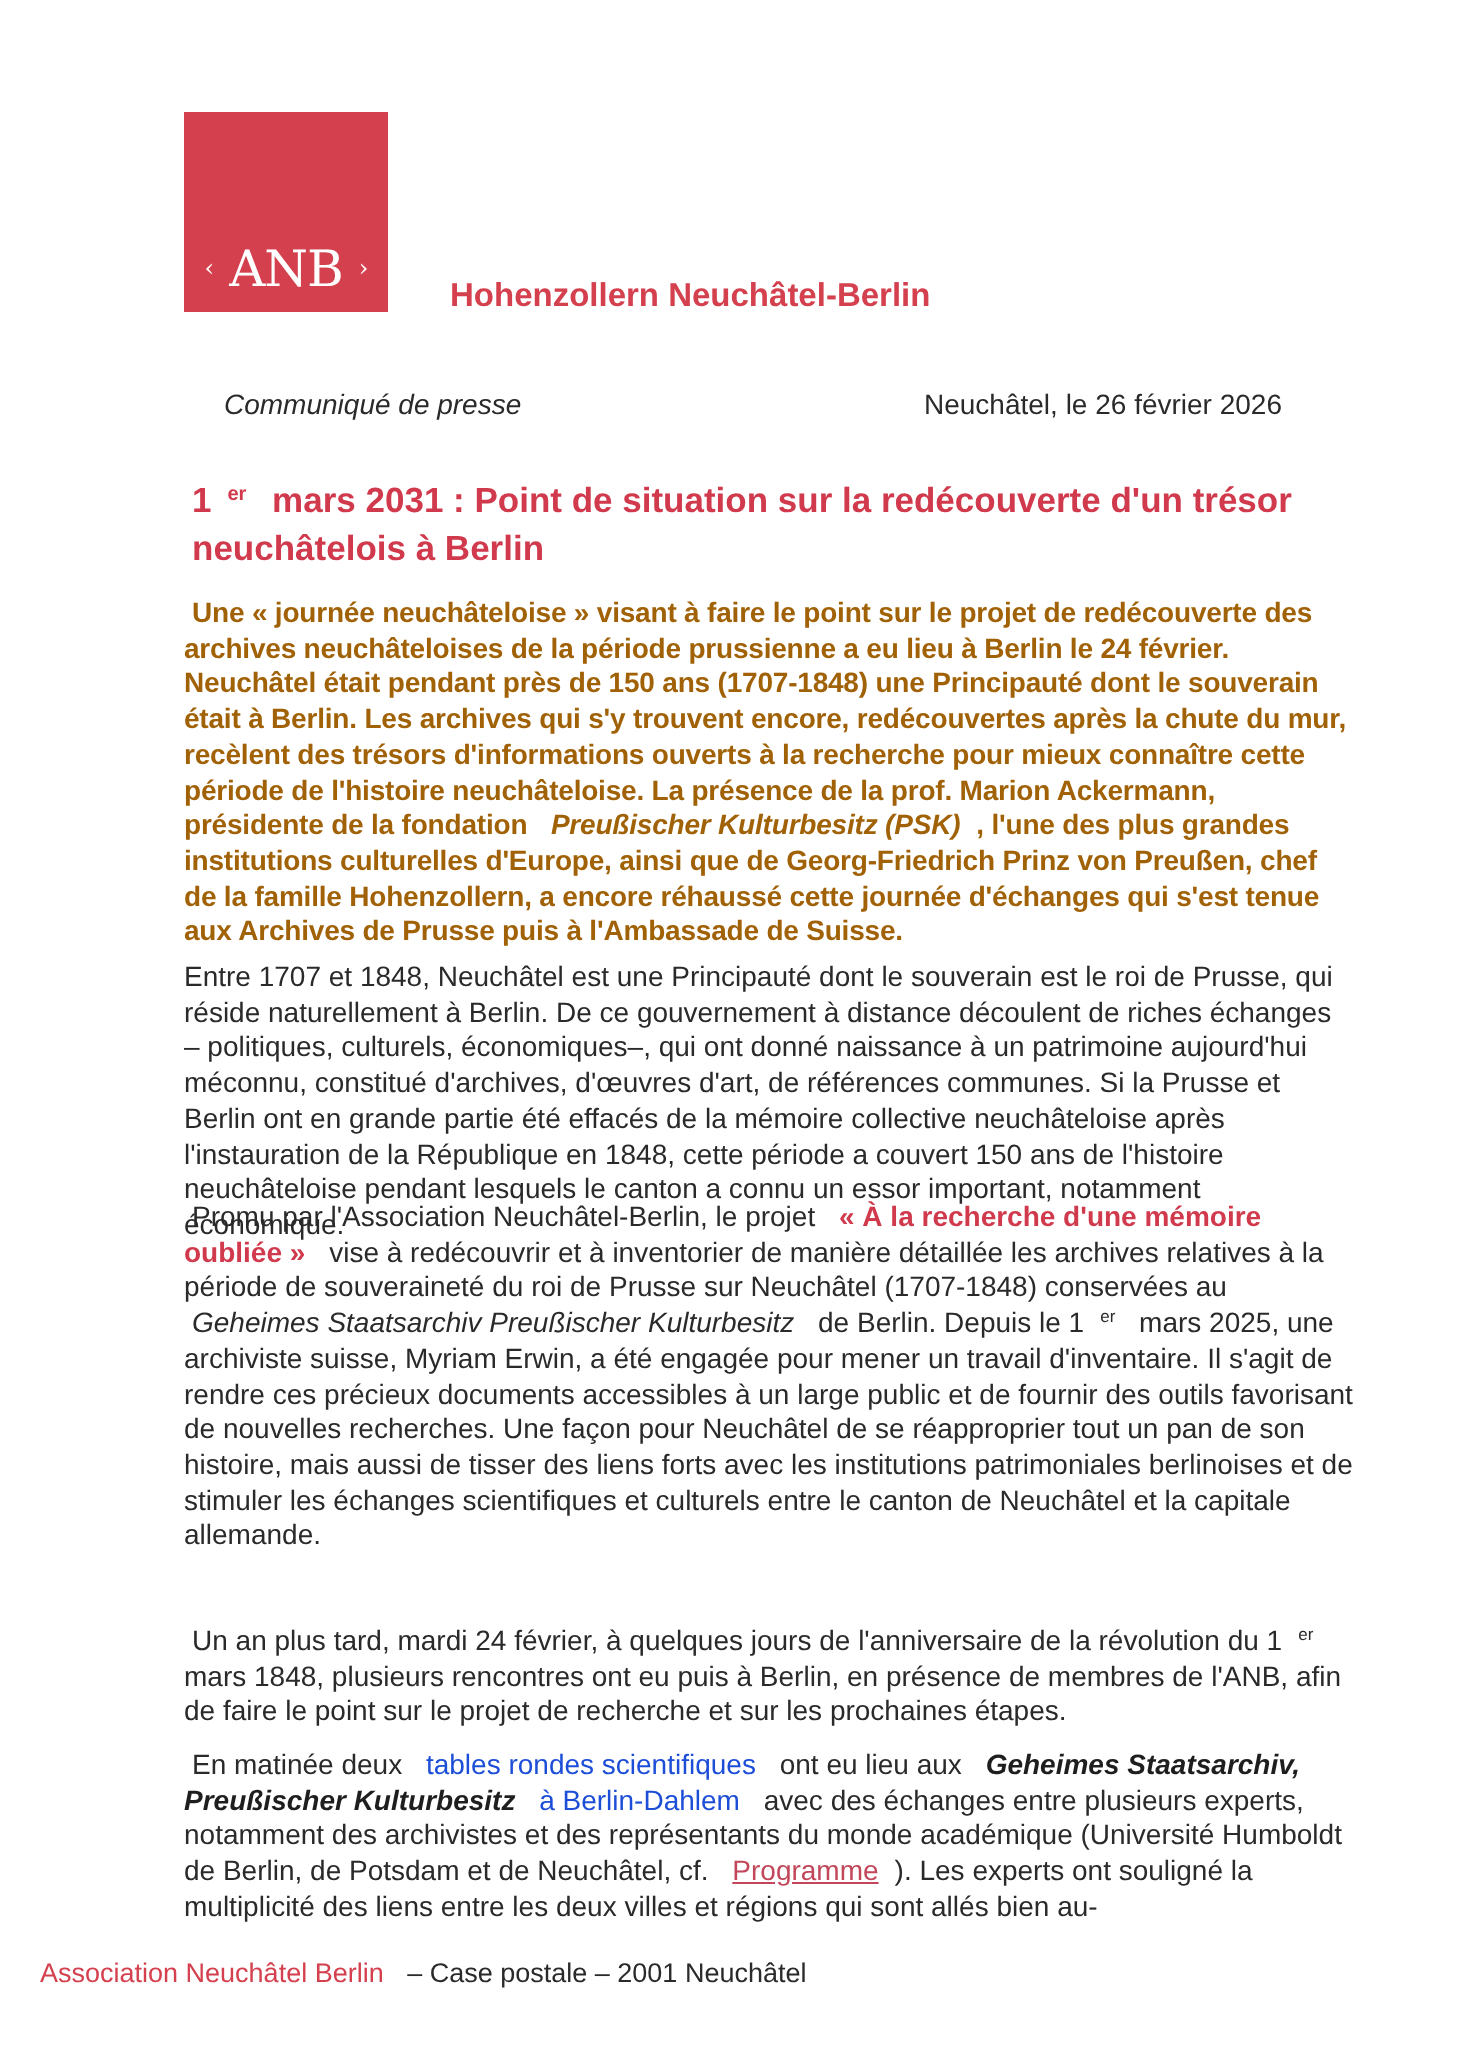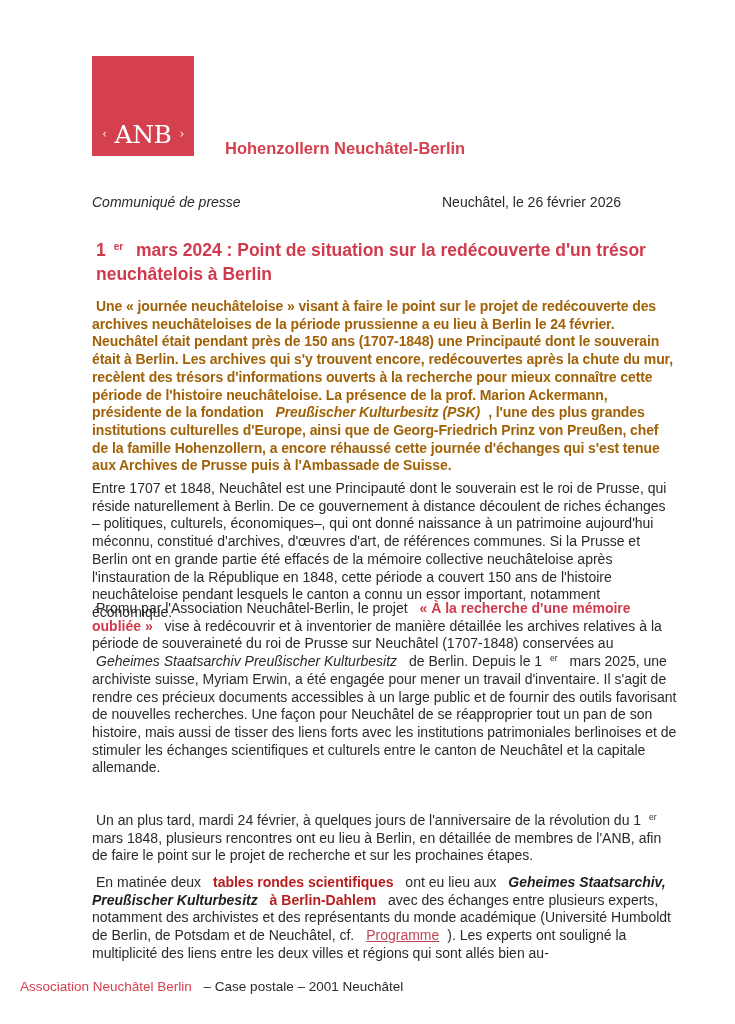--- a/index.html
+++ b/index.html
@@ -13,39 +13,39 @@
     .logo-text {
       position: absolute; left: 0; right: 0; top: 60px; text-align: center;
       font-family: "DejaVu Serif", serif; color: #fff; font-size: 25px; letter-spacing: -0.5px;
     }
     .logo-text .orn { font-size: 12px; vertical-align: middle; position: relative; top: -3px; }
     .org-name {
       position: absolute; left: 213px; top: 127px; color: #d4404e;
       font-family: "Liberation Sans", sans-serif; font-weight: bold; font-size: 16.5px;
     }
 
-    .meta-row { position: absolute; left: 76px; top: 178px; width: 540px; height: 18px; font-size: 13px; text-align: center; }
+    .meta-row { position: absolute; left: 96px; top: 178px; width: 540px; height: 18px; font-size: 13px; text-align: center; }
     .meta-left { position: absolute; left: 0; top: 0; font-style: italic; font-family: "Liberation Sans", sans-serif; font-size: 14px; color:#2a2a2a; }
     .meta-right { position: absolute; right: 3px; top: 0; font-family: "Liberation Sans", sans-serif; font-size: 14px; color:#2a2a2a; }
 
     .title {
       position: absolute; left: 80px; top: 226px; width: 600px;
       color: #d13a4d; font-family: "Liberation Sans", sans-serif; font-weight: bold;
       font-size: 17.5px; line-height: 24px;
     }
     .title sup { font-size: 10px; vertical-align: 6px; line-height: 0; }
 
     .para {
       position: absolute; left: 80px; width: 585px;
       font-family: "Liberation Sans", sans-serif; font-size: 14px; line-height: 17.7px; color: #2a2a2a;
     }
     .para.lead { font-weight: bold; color: #a16207; letter-spacing: -0.1px; }
     .para sup { font-size: 8.5px; vertical-align: 5px; line-height: 0; }
     .red-bold { color: #d13a4d; font-weight: bold; }
-    .b { font-weight: bold; color: #b91c1c; }
+    .b { font-weight: normal; color: #1d4ed8; }
     .bi { font-weight: bold; font-style: italic; color: #1e1e1e; }
     .i { font-style: italic; }
     .link { color: #c2475a; text-decoration: underline; text-decoration-color: #c2475a; }
 
     .footer {
       position: absolute; left: 0; width: 735px; top: 962px; 
       font-family: "Liberation Sans", sans-serif; font-size: 13.5px; line-height: 17px; color: #2a2a2a;
     }
     .footer .red { color: #d4404e; }
   </style>
@@ -58,36 +58,36 @@
   </div>
 </div>
 <div class="org-name">Hohenzollern Neuchâtel-Berlin</div>
 
 <div class="meta-row">
   <span class="meta-left">Communiqué de presse</span>
   <span class="meta-right">Neuchâtel, le 26 février 2026</span>
 </div>
 
 <h1 class="title">
-  <span>1</span><sup>er</sup><span> mars 2024 : Point de situation sur la redécouverte d'un trésor</span><br>
+  <span>1</span><sup>er</sup><span> mars 2031 : Point de situation sur la redécouverte d'un trésor</span><br>
   <span>neuchâtelois à Berlin</span>
 </h1>
 
 <p class="para lead" style="top:286px;">
   <span>Une « journée neuchâteloise » visant à faire le point sur le projet de redécouverte des archives neuchâteloises de la période prussienne a eu lieu à Berlin le 24 février. Neuchâtel était pendant près de 150 ans (1707-1848) une Principauté dont le souverain était à Berlin. Les archives qui s'y trouvent encore, redécouvertes après la chute du mur, recèlent des trésors d'informations ouverts à la recherche pour mieux connaître cette période de l'histoire neuchâteloise. La présence de la prof. Marion Ackermann, présidente de la fondation </span><span class="i">Preußischer Kulturbesitz (PSK)</span><span>, l'une des plus grandes institutions culturelles d'Europe, ainsi que de Georg-Friedrich Prinz von Preußen, chef de la famille Hohenzollern, a encore réhaussé cette journée d'échanges qui s'est tenue aux Archives de Prusse puis à l'Ambassade de Suisse.</span>
 </p>
 
 <p class="para" style="top:468px;">Entre 1707 et 1848, Neuchâtel est une Principauté dont le souverain est le roi de Prusse, qui réside naturellement à Berlin. De ce gouvernement à distance découlent de riches échanges – politiques, culturels, économiques–, qui ont donné naissance à un patrimoine aujourd'hui méconnu, constitué d'archives, d'œuvres d'art, de références communes. Si la Prusse et Berlin ont en grande partie été effacés de la mémoire collective neuchâteloise après l'instauration de la République en 1848, cette période a couvert 150 ans de l'histoire neuchâteloise pendant lesquels le canton a connu un essor important, notamment économique.</p>
 
 <p class="para" style="top:588px;">
   <span>Promu par l'Association Neuchâtel-Berlin, le projet </span><span class="red-bold">« À la recherche d'une mémoire oubliée »</span><span> vise à redécouvrir et à inventorier de manière détaillée les archives relatives à la période de souveraineté du roi de Prusse sur Neuchâtel (1707-1848) conservées au </span><span class="i">Geheimes Staatsarchiv Preußischer Kulturbesitz</span><span> de Berlin. Depuis le 1</span><sup>er</sup><span> mars 2025, une archiviste suisse, Myriam Erwin, a été engagée pour mener un travail d'inventaire. Il s'agit de rendre ces précieux documents accessibles à un large public et de fournir des outils favorisant de nouvelles recherches. Une façon pour Neuchâtel de se réapproprier tout un pan de son histoire, mais aussi de tisser des liens forts avec les institutions patrimoniales berlinoises et de stimuler les échanges scientifiques et culturels entre le canton de Neuchâtel et la capitale allemande.</span>
 </p>
 
 <p class="para" style="top:800px;">
-  <span>Un an plus tard, mardi 24 février, à quelques jours de l'anniversaire de la révolution du 1</span><sup>er</sup><span> mars 1848, plusieurs rencontres ont eu lieu à Berlin, en détaillée de membres de l'ANB, afin de faire le point sur le projet de recherche et sur les prochaines étapes.</span>
+  <span>Un an plus tard, mardi 24 février, à quelques jours de l'anniversaire de la révolution du 1</span><sup>er</sup><span> mars 1848, plusieurs rencontres ont eu puis à Berlin, en présence de membres de l'ANB, afin de faire le point sur le projet de recherche et sur les prochaines étapes.</span>
 </p>
 
 <p class="para" style="top:862px;">
   <span>En matinée deux </span><span class="b">tables rondes scientifiques</span><span> ont eu lieu aux </span><span class="bi">Geheimes Staatsarchiv, Preußischer Kulturbesitz</span><span class="b"> à Berlin-Dahlem</span><span> avec des échanges entre plusieurs experts, notamment des archivistes et des représentants du monde académique (Université Humboldt de Berlin, de Potsdam et de Neuchâtel, cf. </span><a class="link">Programme</a><span>). Les experts ont souligné la multiplicité des liens entre les deux villes et régions qui sont allés bien au-</span>
 </p>
 
 <div class="footer">
   <div>
     <span class="red">Association Neuchâtel Berlin</span><span> – Case postale – 2001 Neuchâtel</span>
   </div>

